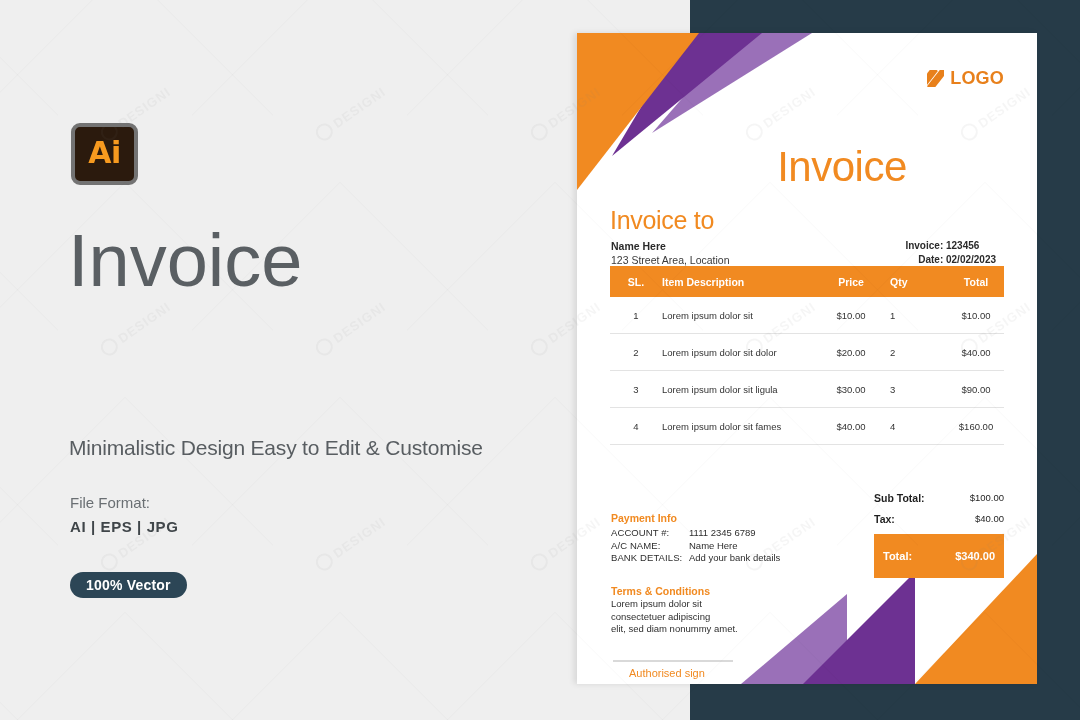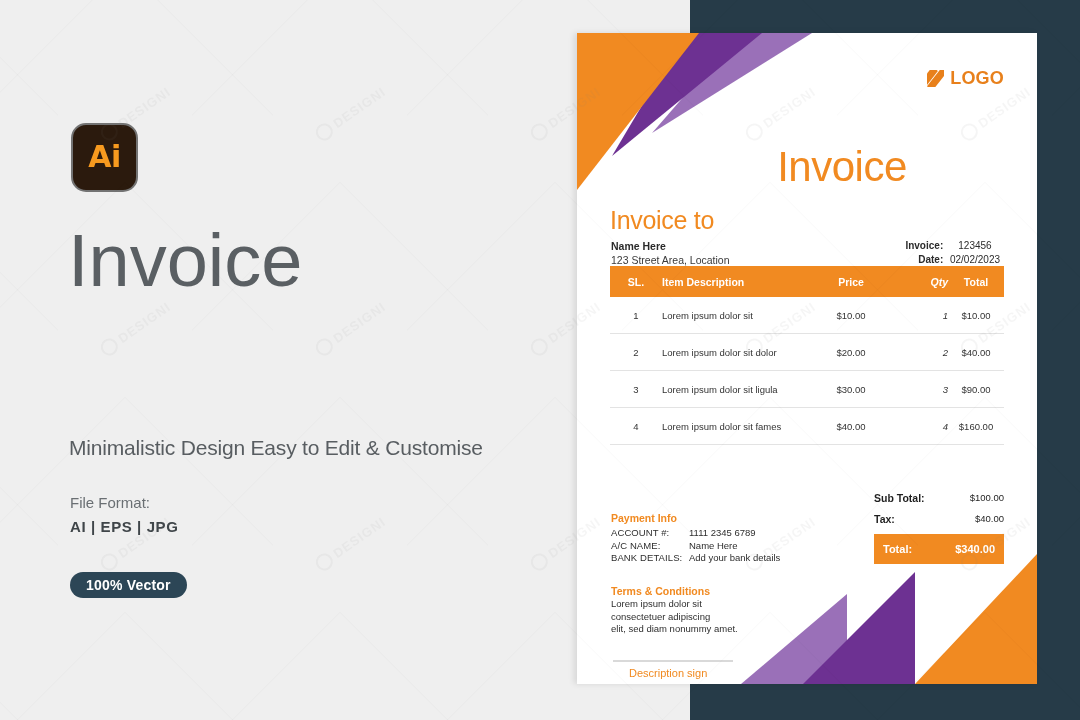--- a/index.html
+++ b/index.html
@@ -50,24 +50,24 @@
 
   
   .left-panel {
     position: absolute; left: 0; top: 0;
     width: 690px; height: 720px;
     background: #efefef;
     z-index: 1;
   }
   .ai-badge {
     position: absolute; left: 71px; top: 123px;
-    width: 67px; height: 69px;
-    border-radius: 15px;
+    width: 67px; height: 62px;
+    border-radius: 9px;
     background: #2b1a0d;
-    border: 2px solid #737373;
+    border: 4px solid #737373;
     display: flex; align-items: center; justify-content: center;
   }
   .ai-badge span {
     color: #f79a1f;
     font-family: "DejaVu Sans", sans-serif;
     font-size: 30px; font-weight: 700;
     letter-spacing: -0.5px; line-height: 1;
     margin-top: -2px;
   }
   .title-thin {
@@ -215,21 +215,21 @@
   .bill-addr {
     position: absolute; left: 34px; top: 221px;
     color: #3a3a3a; font-size: 10.5px; font-weight: 400;
   }
   .meta {
     position: absolute; right: 33px; top: 206px;
     text-align: right; color: #2b2b2b; font-size: 10px;
     line-height: 14px;
   }
   .meta .row span.k { font-weight: 600; }
-  .meta .row span.v { display: inline-block; min-width: 58px; text-align: center; }
+  .meta .row span.v { display: inline-block; min-width: 58px; text-align: left; font-weight: bold; }
 
   
   .tbl {
     position: absolute; left: 33px; top: 233px;
     width: 394px;
   }
   .tbl-head {
     display: flex; align-items: center;
     background: #f18a21;
     height: 31px;
@@ -238,21 +238,21 @@
   }
   .tbl-row {
     display: flex; align-items: center;
     height: 37px;
     border-bottom: 1px solid #e3e3e3;
     color: #333; font-size: 9.5px;
   }
   .c-sl   { width: 52px;  text-align: center; }
   .c-desc { width: 150px; text-align: left; }
   .c-pri  { width: 78px;  text-align: center; }
-  .c-qty  { width: 58px;  text-align: right; font-style: italic; }
+  .c-qty  { width: 58px;  text-align: left; }
   .c-tot  { width: 56px;  text-align: center; }
 
   
   .pay-title {
     position: absolute; left: 34px; top: 479px;
     color: #f18a21; font-size: 10.5px; font-weight: 700;
   }
   .pay-lines {
     position: absolute; left: 34px; top: 494px;
     font-size: 9.5px; color: #2e2e2e; line-height: 12.5px;
@@ -265,21 +265,21 @@
   .tot-block { position: absolute; right: 33px; top: 459px; width: 130px; }
   .tot-line {
     display: flex; justify-content: space-between; align-items: flex-start;
     font-size: 10.5px; font-weight: 700; color: #1f1f1f;
     margin-bottom: 9px;
   }
   .tot-line .v { font-size: 9.5px; font-weight: 400; }
   .tot-final {
     display: flex; justify-content: space-between; align-items: center;
     background: #f18a21; color: #ffffff;
-    height: 30px; padding: 0 9px;
+    height: 44px; padding: 0 9px;
     font-size: 11px; font-weight: 700;
     margin-top: 7px;
   }
 
   
   .terms-title {
     position: absolute; left: 34px; top: 552px;
     color: #f18a21; font-size: 10.5px; font-weight: 700;
   }
   .terms-body {
@@ -426,21 +426,21 @@
       </div>
 
       <div class="terms-title">Terms &amp; Conditions</div>
       <div class="terms-body">
         <div>Lorem ipsum dolor sit</div>
         <div>consectetuer adipiscing</div>
         <div>elit, sed diam nonummy  amet.</div>
       </div>
 
       <div class="sign-line"></div>
-      <div class="sign-label">Description sign</div>
+      <div class="sign-label">Authorised sign</div>
     </div>
   </div>
 
   <div class="wm-layer" id="wm">
       <div class="wm-x" style="left: -195px; top: -205px;"></div>
       <div class="wm-x" style="left: 20px; top: -205px;"></div>
       <div class="wm-x" style="left: 235px; top: -205px;"></div>
       <div class="wm-x" style="left: 450px; top: -205px;"></div>
       <div class="wm-x" style="left: 665px; top: -205px;"></div>
       <div class="wm-x" style="left: 880px; top: -205px;"></div>

